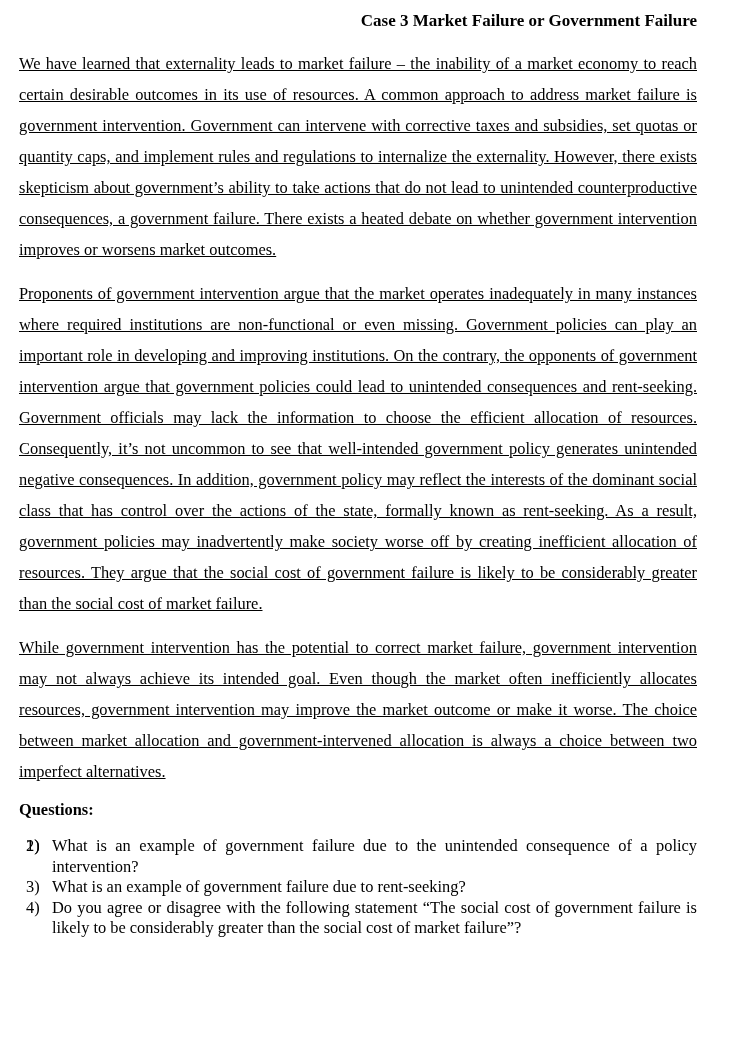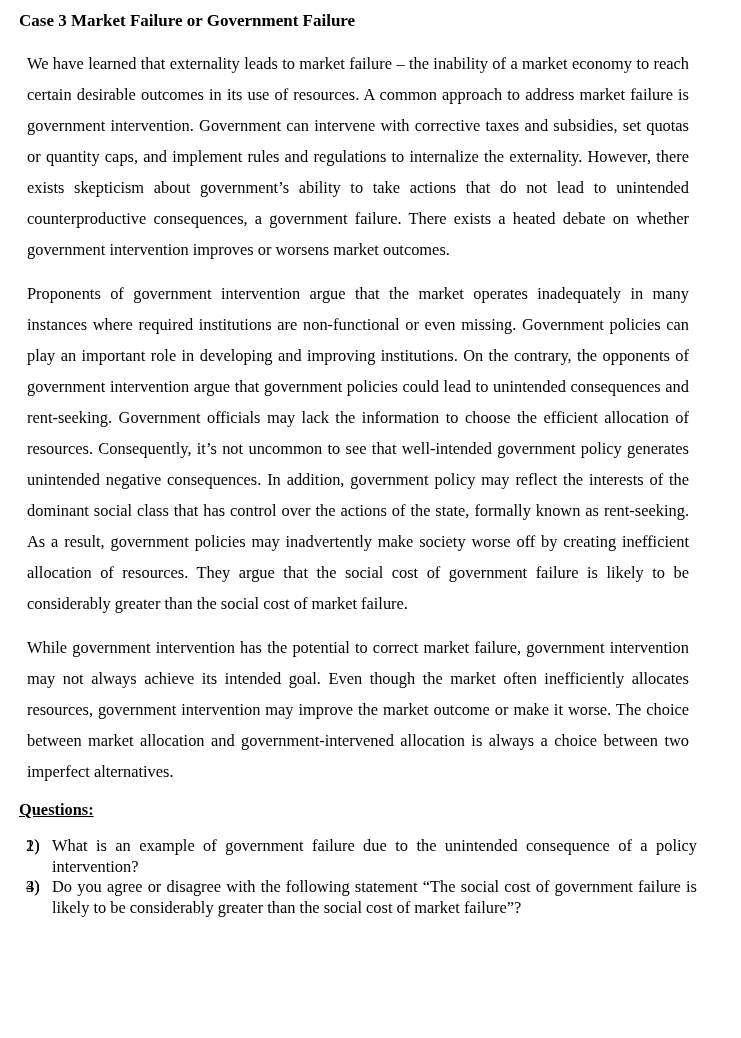--- a/index.html
+++ b/index.html
@@ -19,41 +19,41 @@
       position: absolute;
       left: 19px;
       top: 0;
       width: 678px;
     }
     .title {
       margin: 0;
       padding-top: 10px;
       font-size: 17px;
       font-weight: bold;
-      text-align: left;
+      text-align: right;
       line-height: 22px;
       height: 22px;
     }
     .para {
-      margin: 8px;
+      margin: 0;
       font-size: 16.4px;
       line-height: 31px;
       text-align: justify;
       text-align-last: left;
+      text-decoration: underline;
     }
     .para-1 { margin-top: 16px; }
     .para-2 { margin-top: 13px; }
     .para-3 { margin-top: 13px; }
     .questions-heading {
       margin: 0;
       margin-top: 11px;
       font-size: 16.4px;
       font-weight: bold;
       line-height: 24px;
-      text-decoration: underline;
     }
     .questions {
       list-style: none;
       margin: 0;
       margin-top: 14px;
       padding: 0;
     }
     .question {
       position: relative;
       padding-left: 33px;
@@ -83,19 +83,20 @@
   <ol class="questions">
     <li class="question">
       <span class="question-num">1)</span>
     </li>
     <li class="question">
       <span class="question-num">2)</span>
       <span>What is an example of government failure due to the unintended consequence of a policy intervention?</span>
     </li>
     <li class="question">
       <span class="question-num">3)</span>
+      <span>What is an example of government failure due to rent-seeking?</span>
     </li>
     <li class="question">
       <span class="question-num">4)</span>
       <span>Do you agree or disagree with the following statement “The social cost of government failure is likely to be considerably greater than the social cost of market failure”?</span>
     </li>
   </ol>
 </div>
 
 </body></html>

